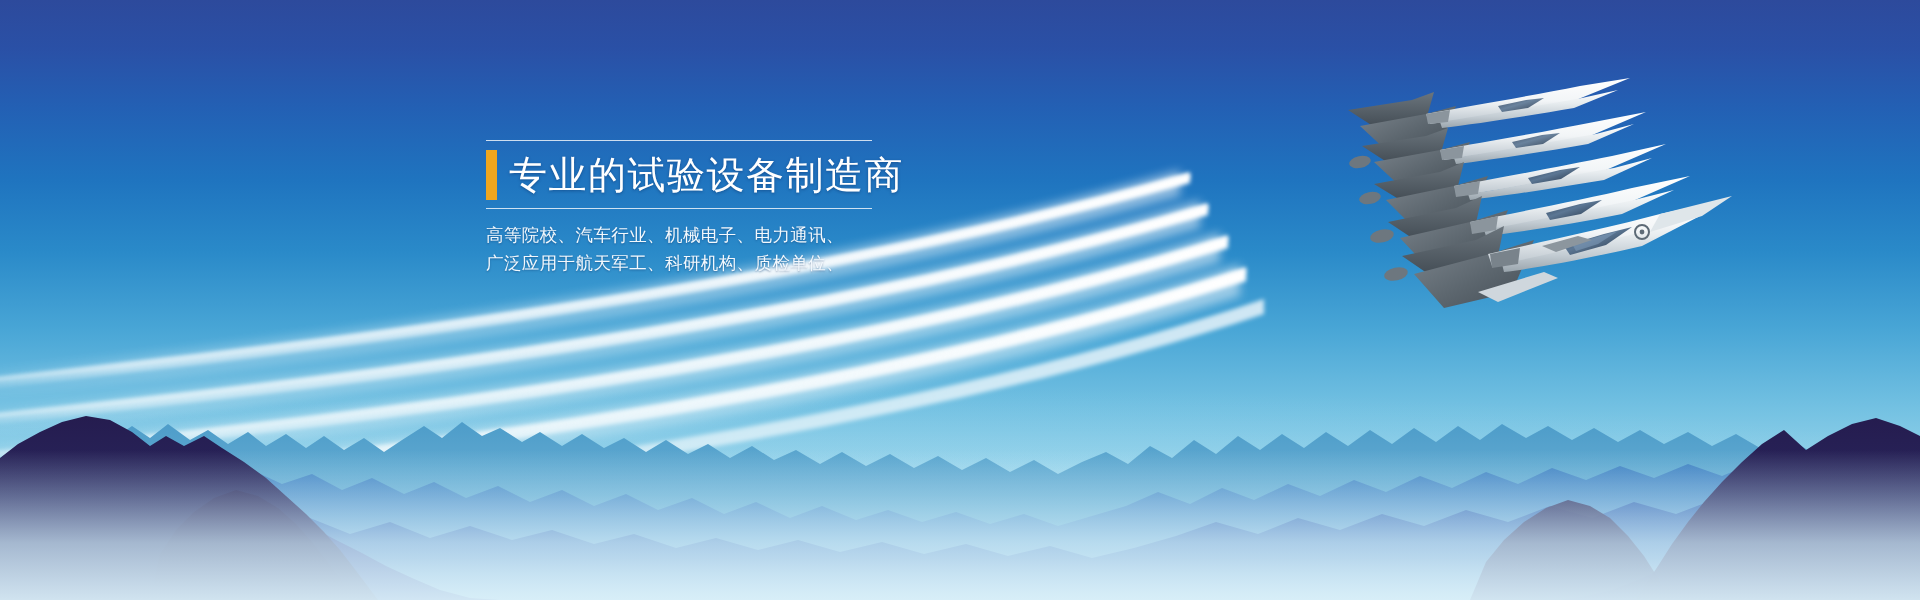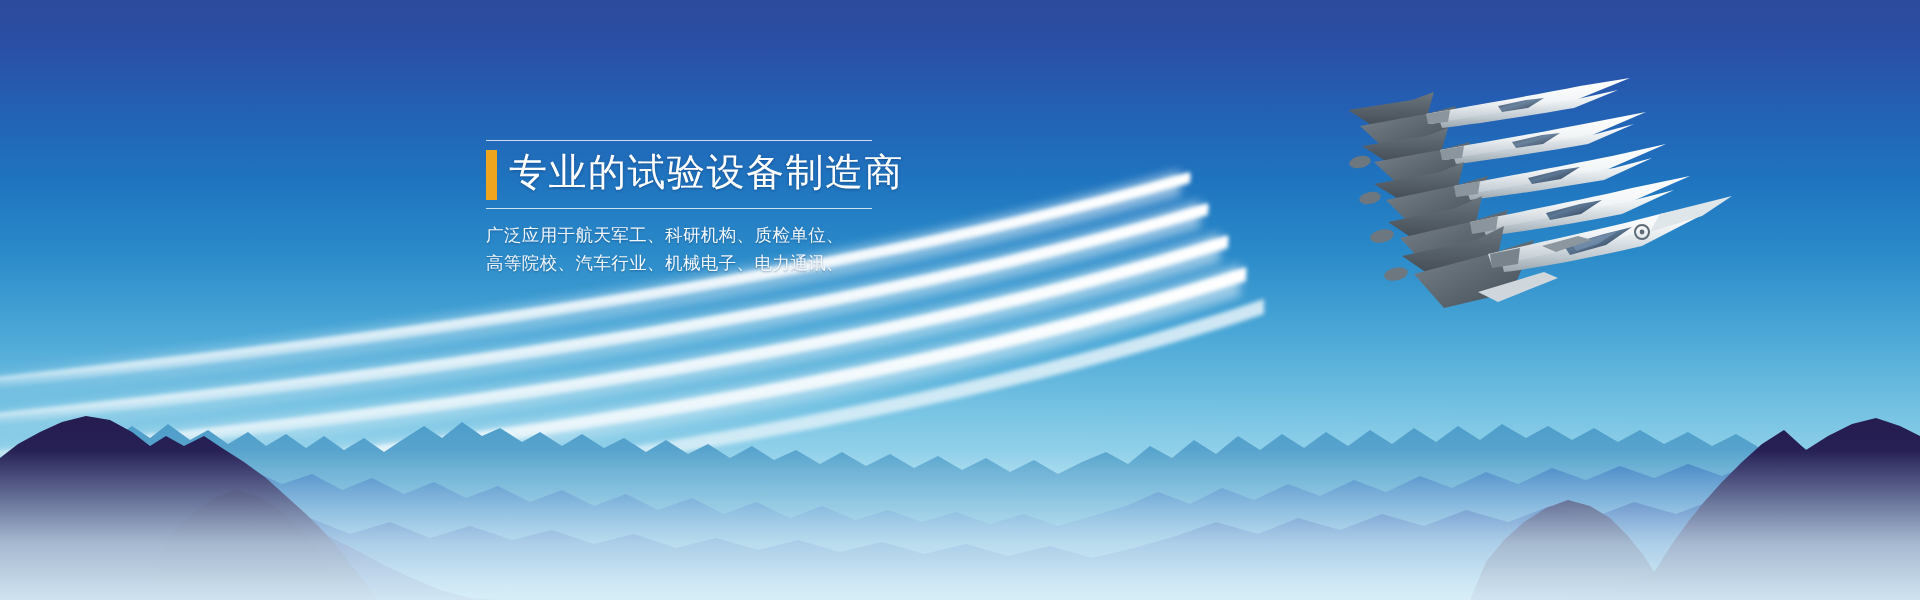--- a/index.html
+++ b/index.html
@@ -81,21 +81,20 @@
   }
   .rule{
     height:1px; width:386px;
     background:rgba(255,255,255,.78);
   }
   .rule.bottom{ width:386px; }
 
   .title-row{
     display:flex; align-items:center;
     margin:9px 0 8px 0;
-    font-family:Liberation Mono, monospace;
   }
   .accent-bar{
     width:11px; height:50px;
     background:#efa61e;
     margin-right:12px;
     flex:0 0 auto;
   }
   .title{
     color:#ffffff;
     font-size:38px;
@@ -366,18 +365,18 @@
     <div class="rule top"></div>
 
     <div class="title-row">
       <span class="accent-bar"></span>
       <h1 class="title">专业的试验设备制造商</h1>
     </div>
 
     <div class="rule bottom"></div>
 
     <div class="subtitle">
+      <div>高等院校、汽车行业、机械电子、电力通讯、</div>
       <div>广泛应用于航天军工、科研机构、质检单位、</div>
-      <div>高等院校、汽车行业、机械电子、电力通讯、</div>
     </div>
   </div>
 
 </div>
 
 </body></html>

